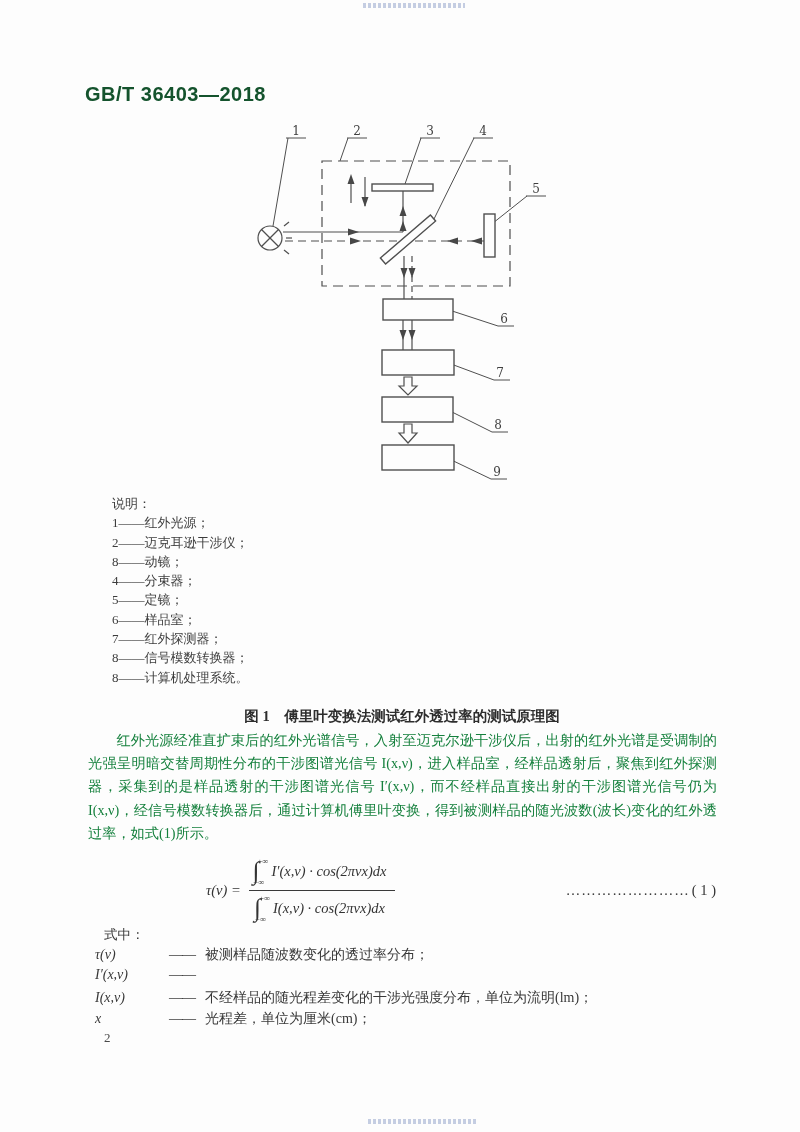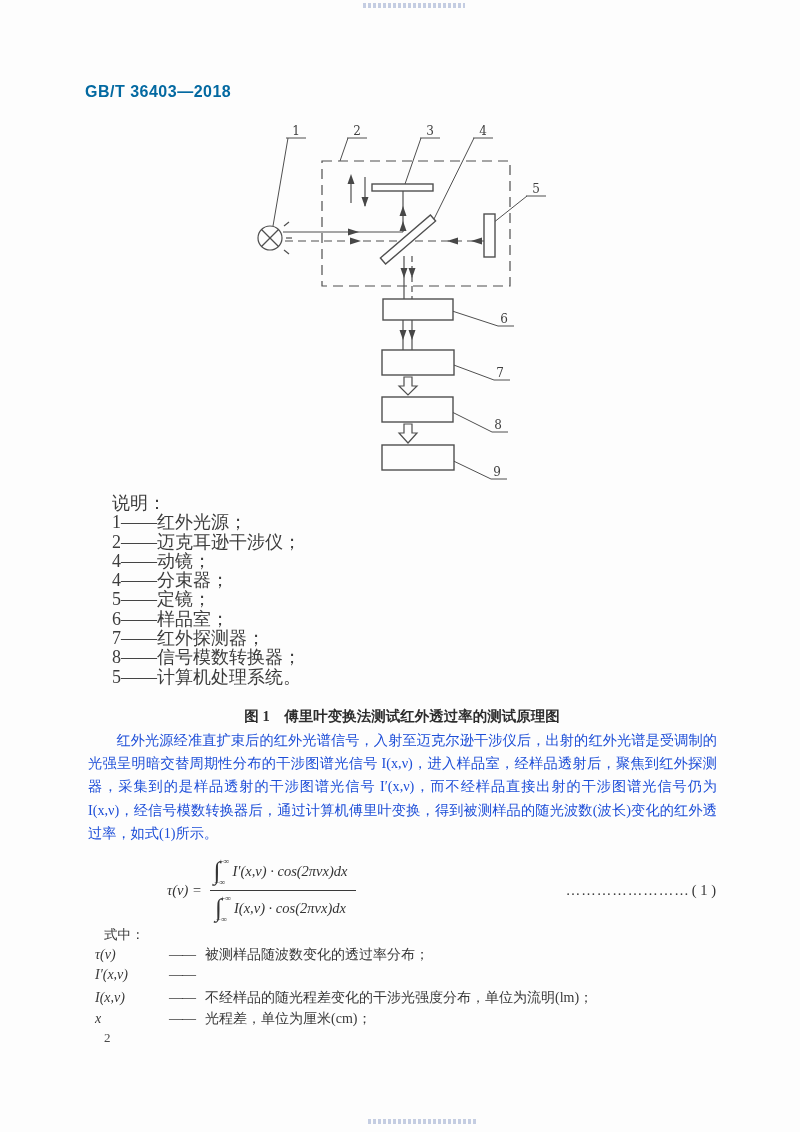--- a/index.html
+++ b/index.html
@@ -15,46 +15,46 @@
   .watermark{
     position:absolute;
     height:5px;opacity:.55;
     background:repeating-linear-gradient(90deg,#96a6cc 0 3px,transparent 3px 5px);
   }
   .wm-top{left:363px;top:3px;width:102px;}
   .wm-bottom{left:368px;top:1119px;width:108px;}
   .std-code{
     position:absolute;left:85px;top:83px;
     font-family:"Liberation Sans","DejaVu Sans",sans-serif;
-    font-weight:700;font-size:16px;letter-spacing:.5px;color:#0369a1;
+    font-weight:700;font-size:20px;letter-spacing:.5px;color:#14532d;
   }
   svg.diagram{position:absolute;left:230px;top:118px;}
   svg.diagram text{
     font-family:"DejaVu Serif",serif;font-size:12px;fill:#3f3f3f;
   }
   .legend{
     position:absolute;left:112px;top:494px;
-    font-size:18px;line-height:19.3px;color:#3c3c3c;
+    font-size:13px;line-height:19.3px;color:#3c3c3c;
   }
   .legend .legend-row{white-space:nowrap;}
   .fig-caption{
     position:absolute;left:88px;top:700px;width:628px;
     text-align:center;font-weight:700;font-size:14.5px;color:#2d2d2d;margin-top:7px;
   }
   .body-paragraph{
     position:absolute;left:88px;top:729px;width:629px;
     font-size:14.2px;line-height:23.2px;
-    text-align:justify;text-indent:2em;color:#1d4ed8;
+    text-align:justify;text-indent:2em;color:#15803d;
   }
   .formula{
     position:absolute;left:88px;top:852px;width:628px;height:76px;
     display:flex;align-items:center;
     font-size:14.5px;color:#333;
   }
-  .formula .lhs{margin-left:79px;font-style:italic;margin-right:8px;}
+  .formula .lhs{margin-left:118px;font-style:italic;margin-right:8px;}
   .frac{display:inline-flex;flex-direction:column;align-items:center;}
   .frac .nume{border-bottom:1.2px solid #3a3a3a;padding:0 8px 3px 4px;}
   .frac .deno{padding:3px 8px 0 4px;}
   .frow{display:inline-flex;align-items:center;font-style:italic;}
   .intgrp{display:inline-flex;align-items:center;margin-right:3px;font-style:normal;}
   .intsign{font-size:25px;line-height:1;transform:translateY(-1px);}
   .intlims{
     display:inline-flex;flex-direction:column;justify-content:space-between;
     height:30px;font-size:8.5px;line-height:1;margin-left:-2px;font-style:normal;color:#3a3a3a;
   }
@@ -169,27 +169,27 @@
       <polygon points="178.5,150 185.5,150 182,160"></polygon>
       <polygon points="169.5,212 176.5,212 173,222"></polygon>
       <polygon points="178.5,212 185.5,212 182,222"></polygon>
     </g>
   </svg>
 
   <div class="legend">
     <div class="legend-row">说明：</div>
     <div class="legend-row">1——红外光源；</div>
     <div class="legend-row">2——迈克耳逊干涉仪；</div>
-    <div class="legend-row">4——动镜；</div>
+    <div class="legend-row">8——动镜；</div>
     <div class="legend-row">4——分束器；</div>
     <div class="legend-row">5——定镜；</div>
     <div class="legend-row">6——样品室；</div>
     <div class="legend-row">7——红外探测器；</div>
     <div class="legend-row">8——信号模数转换器；</div>
-    <div class="legend-row">5——计算机处理系统。</div>
+    <div class="legend-row">8——计算机处理系统。</div>
   </div>
 
   <div class="fig-caption">图 1　傅里叶变换法测试红外透过率的测试原理图</div>
 
   <div class="body-paragraph">红外光源经准直扩束后的红外光谱信号，入射至迈克尔逊干涉仪后，出射的红外光谱是受调制的光强呈明暗交替周期性分布的干涉图谱光信号 I(x,ν)，进入样品室，经样品透射后，聚焦到红外探测器，采集到的是样品透射的干涉图谱光信号 I′(x,ν)，而不经样品直接出射的干涉图谱光信号仍为 I(x,ν)，经信号模数转换器后，通过计算机傅里叶变换，得到被测样品的随光波数(波长)变化的红外透过率，如式(1)所示。</div>
 
   <div class="formula">
     <span class="lhs">τ(ν) =</span>
     <span class="frac">
       <span class="nume frow">

